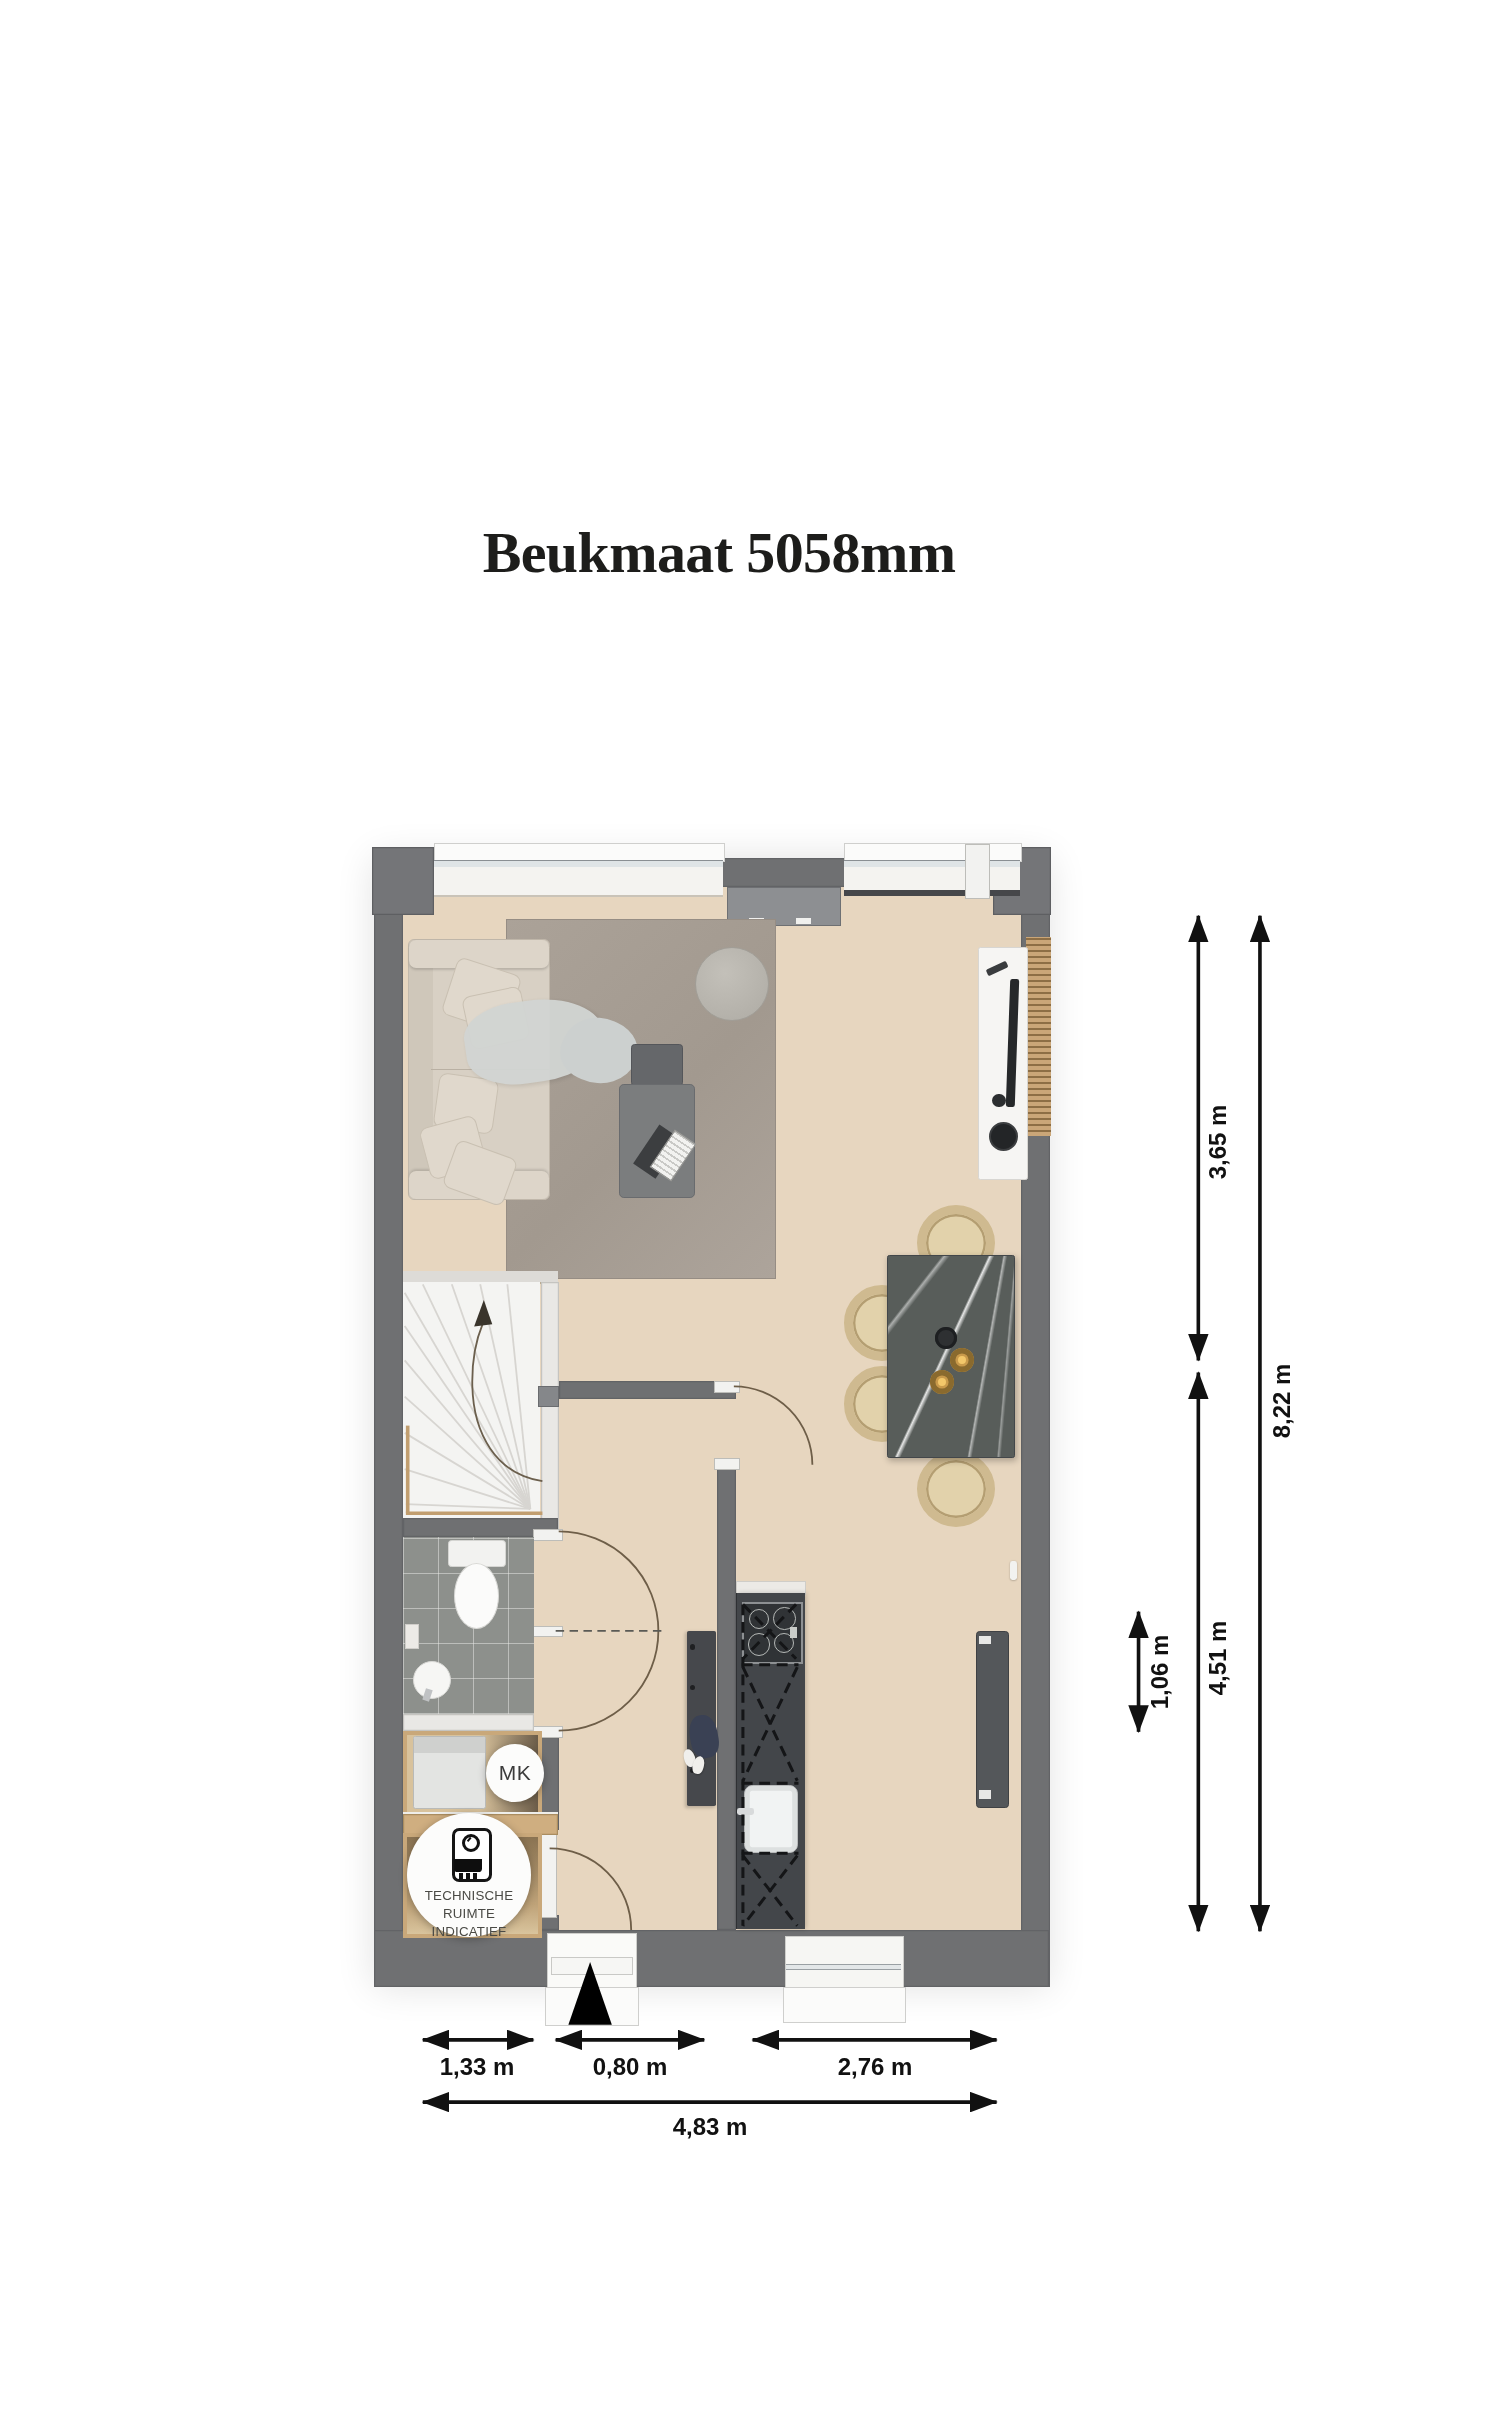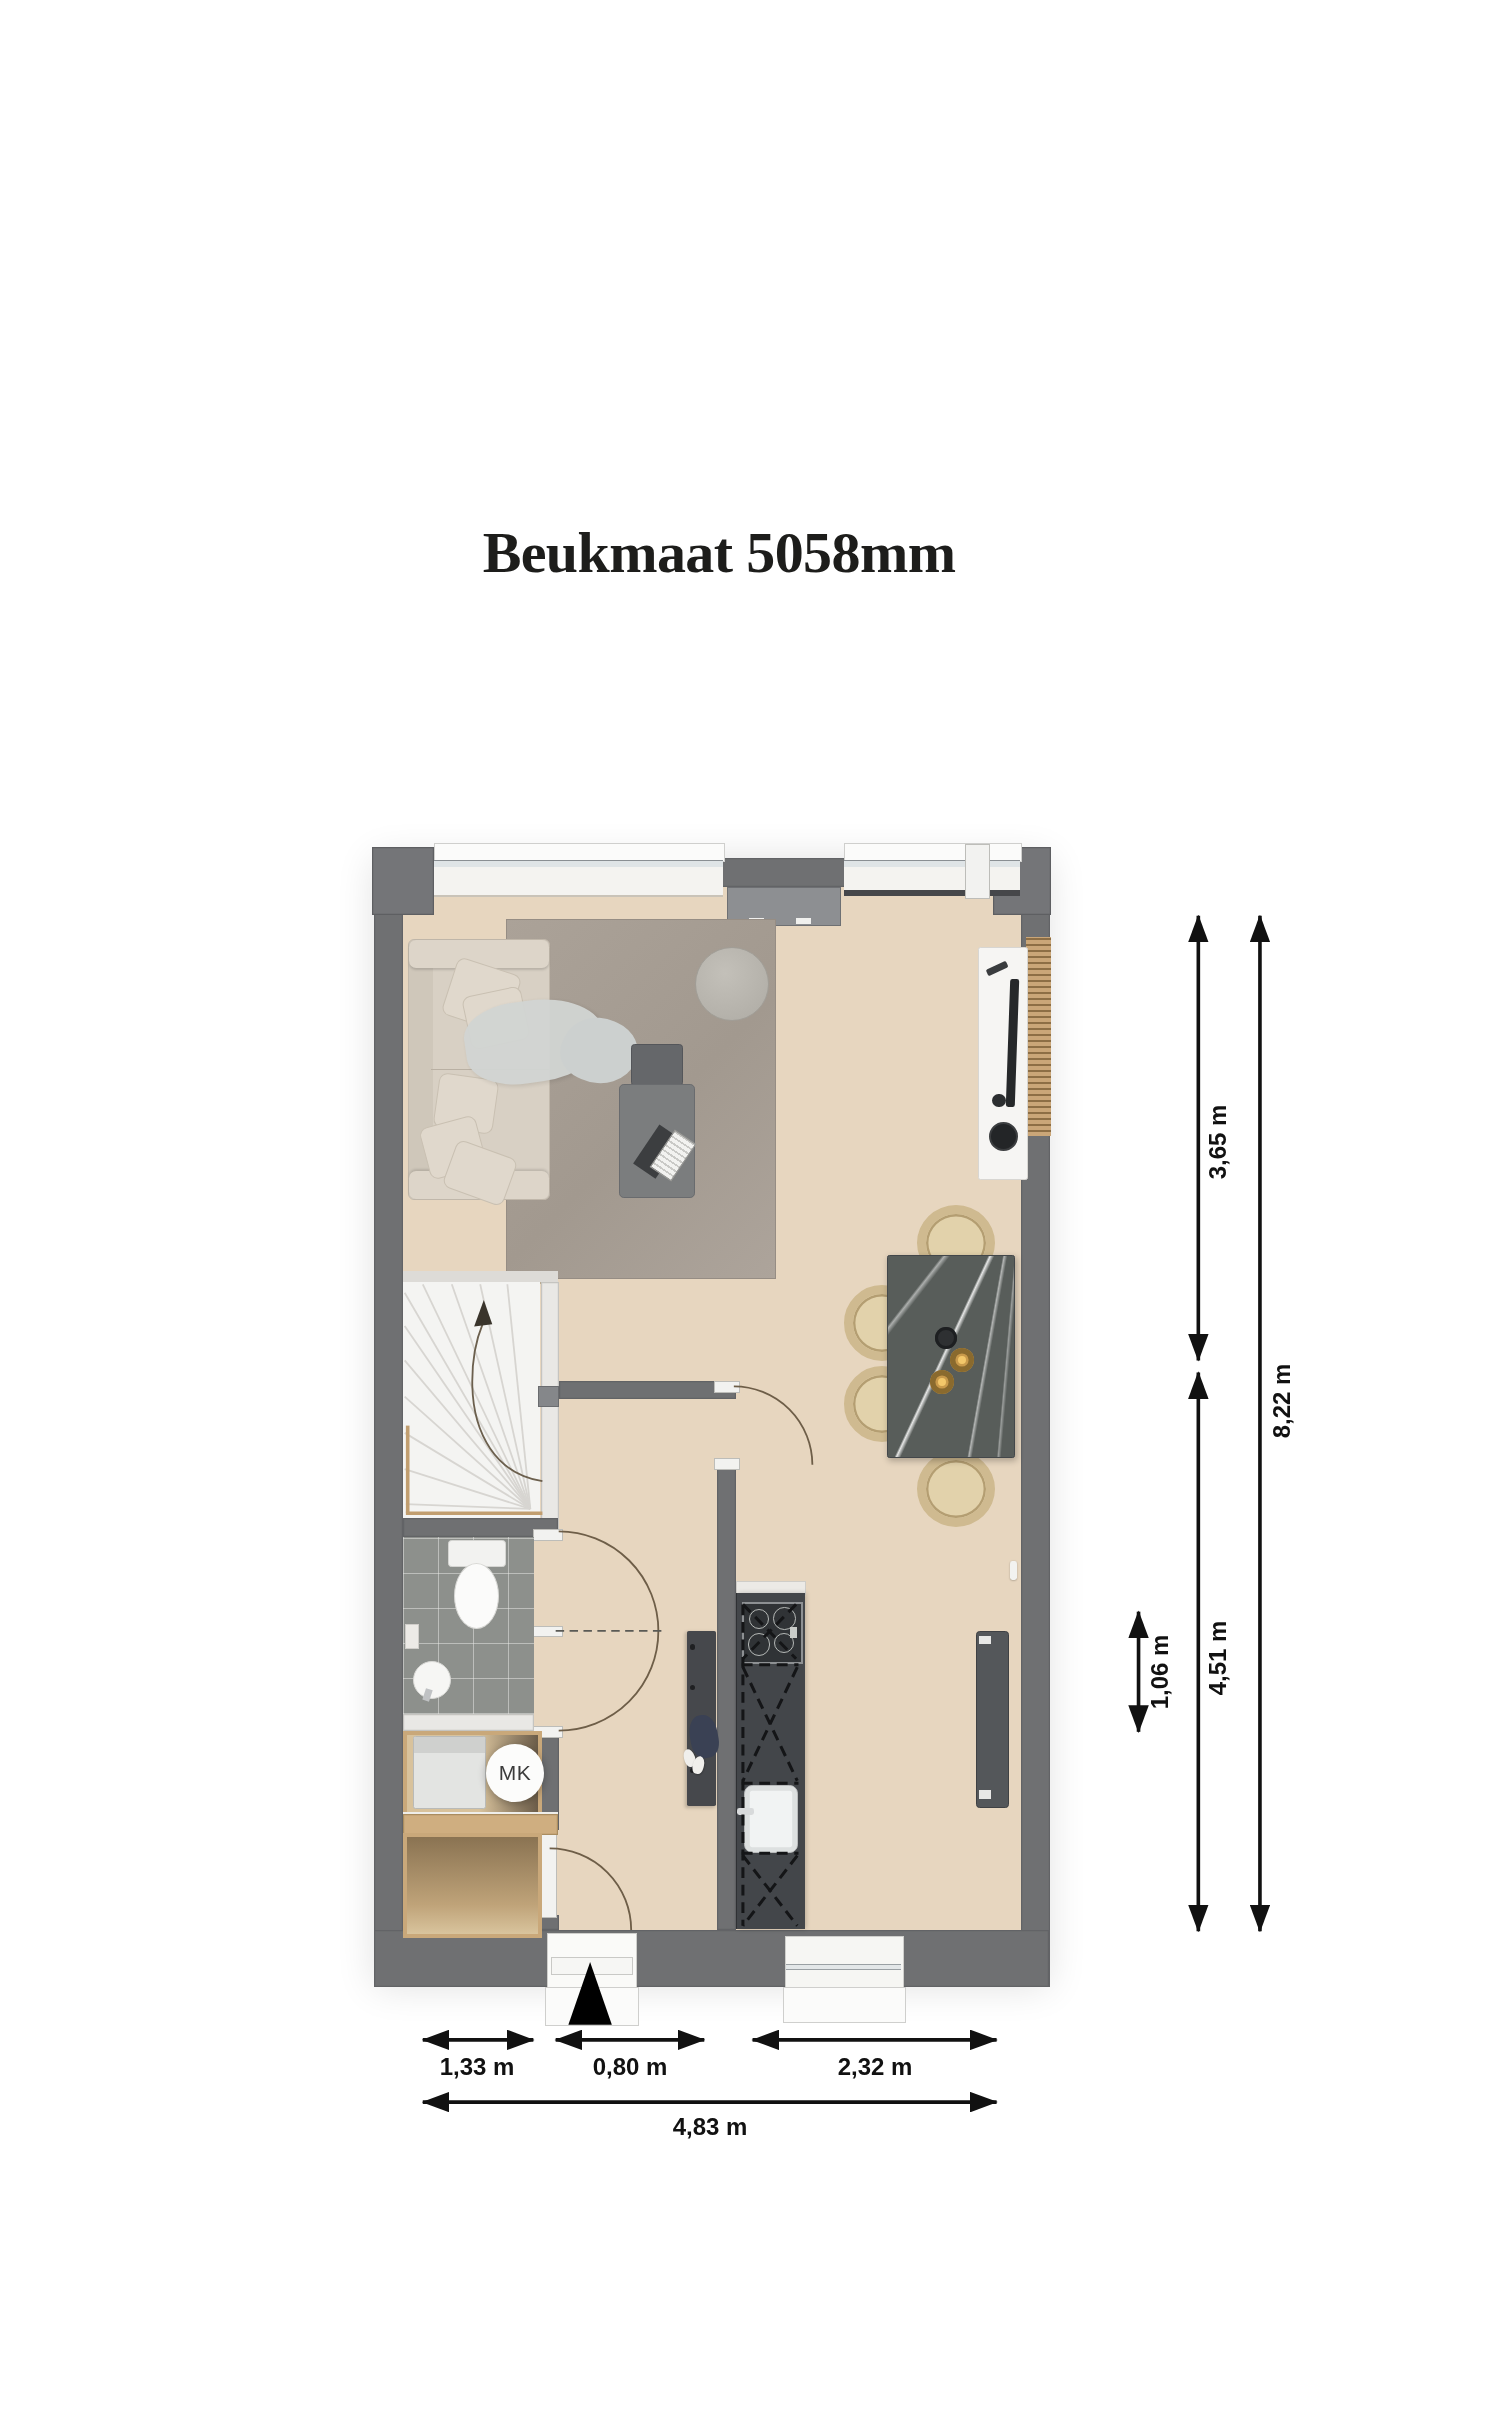--- a/index.html
+++ b/index.html
@@ -194,20 +194,34 @@
   </div>
   <div class="abs winsill" style="left:545px;top:1987px;width:92px;height:37px;"></div>
   <div class="abs" style="left:785px;top:1936px;width:117px;height:51px;background:#f6f6f3;border:1.2px solid #cfcfcc;">
     <div class="abs" style="left:0;top:26.6px;width:115px;height:4.8px;border-top:1.2px solid #9aa0a3;border-bottom:1.2px solid #9aa0a3;background:#e3e7e8;"></div>
   </div>
   <div class="abs winsill" style="left:783px;top:1987px;width:121px;height:34px;"></div>
 
   <div class="abs badge" style="left:486px;top:1744px;width:58px;height:58px;text-align:center;">
     <div style="font-size:21px;color:#3c3c3c;line-height:58px;letter-spacing:0.6px;">MK</div>
   </div>
+  <div class="abs badge" style="left:407px;top:1813px;width:124px;height:124px;">
+    <div class="abs" style="left:45px;top:14.5px;width:34px;height:48px;background:#ffffff;border:3.6px solid #151515;border-radius:7.2px;">
+      <div class="abs" style="left:7.2px;top:3.6px;width:12px;height:12px;border:3px solid #111;border-radius:50%;"></div>
+      <div class="abs" style="left:12.7px;top:6px;width:2.4px;height:5.4px;background:#111;transform:rotate(40deg);"></div>
+      <div class="abs" style="left:-0.6px;top:28px;width:28px;height:13.3px;background:#0e0e0e;border-radius:0 0 3.6px 3.6px;"></div>
+      <div class="abs" style="left:3.6px;top:42px;width:4.2px;height:6px;background:#111;"></div>
+      <div class="abs" style="left:11px;top:42px;width:4.2px;height:6px;background:#111;"></div>
+      <div class="abs" style="left:18px;top:42px;width:4.2px;height:6px;background:#111;"></div>
+    </div>
+    <div class="abs" style="left:0;top:74px;width:124px;text-align:center;font-size:13.3px;color:#4a4a45;line-height:18px;letter-spacing:0.2px;">
+      <div>TECHNISCHE RUIMTE</div>
+      <div>INDICATIEF</div>
+    </div>
+  </div>
 
   <svg width="1510" height="2426" viewBox="0 0 2500 4016">
     <defs>
       <marker id="arr" markerUnits="userSpaceOnUse" markerWidth="46" markerHeight="34" refX="44" refY="17" orient="auto">
         <path d="M0,0 L46,17 L0,34 z" fill="#111"></path>
       </marker>
       <marker id="arrs" markerUnits="userSpaceOnUse" markerWidth="46" markerHeight="34" refX="44" refY="17" orient="auto-start-reverse">
         <path d="M0,0 L46,17 L0,34 z" fill="#111"></path>
       </marker>
     </defs>
@@ -269,17 +283,17 @@
       <line x1="700" y1="3480" x2="1650" y2="3480" marker-start="url(#arrs)" marker-end="url(#arr)"></line>
     </g>
   </svg>
 
   <div class="abs dim-label dim-v" style="left:1218px;top:1142px;">3,65 m</div>
   <div class="abs dim-label dim-v" style="left:1218px;top:1658px;">4,51 m</div>
   <div class="abs dim-label dim-v" style="left:1282px;top:1401px;">8,22 m</div>
   <div class="abs dim-label dim-v" style="left:1160px;top:1672px;">1,06 m</div>
   <div class="abs dim-label dim-h" style="left:477px;top:2067px;">1,33 m</div>
   <div class="abs dim-label dim-h" style="left:630px;top:2067px;">0,80 m</div>
-  <div class="abs dim-label dim-h" style="left:875px;top:2067px;">2,32 m</div>
+  <div class="abs dim-label dim-h" style="left:875px;top:2067px;">2,76 m</div>
   <div class="abs dim-label dim-h" style="left:710px;top:2127px;text-align:right;">4,83 m</div>
 
 </div>
 
 
 </body></html>

